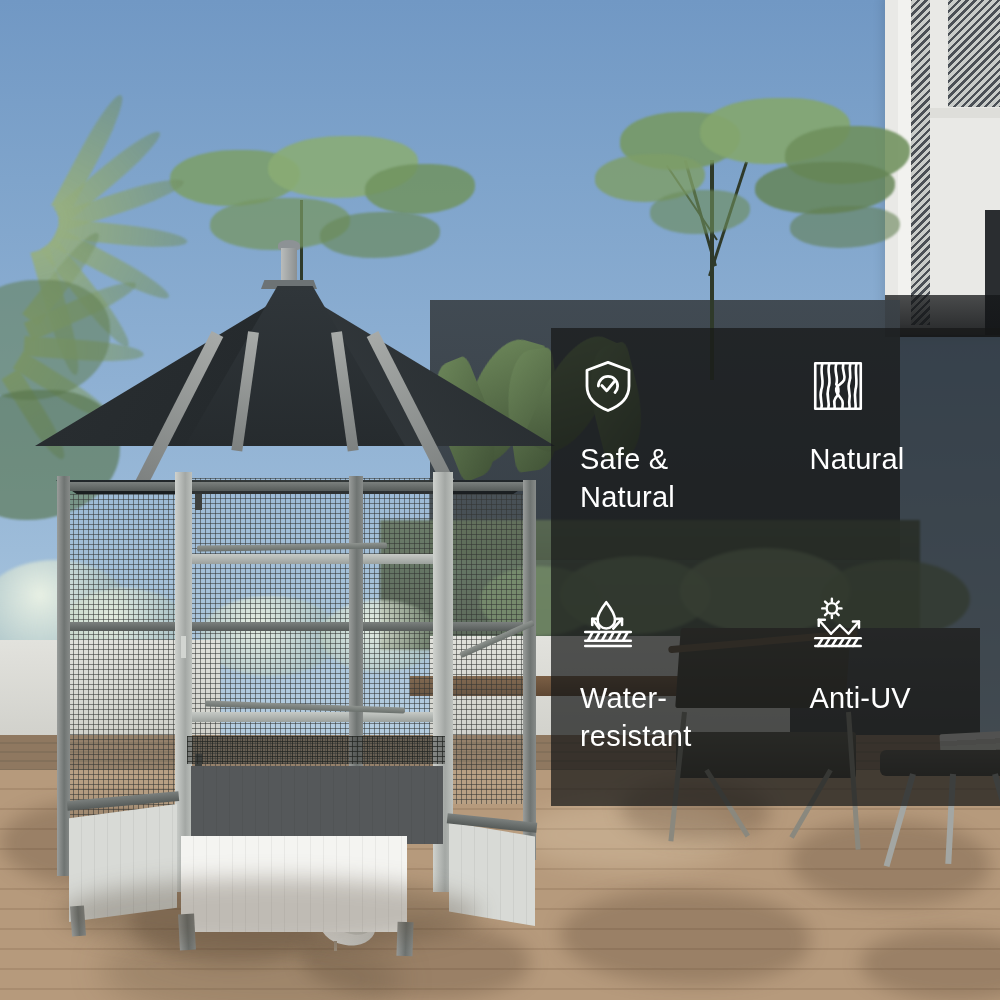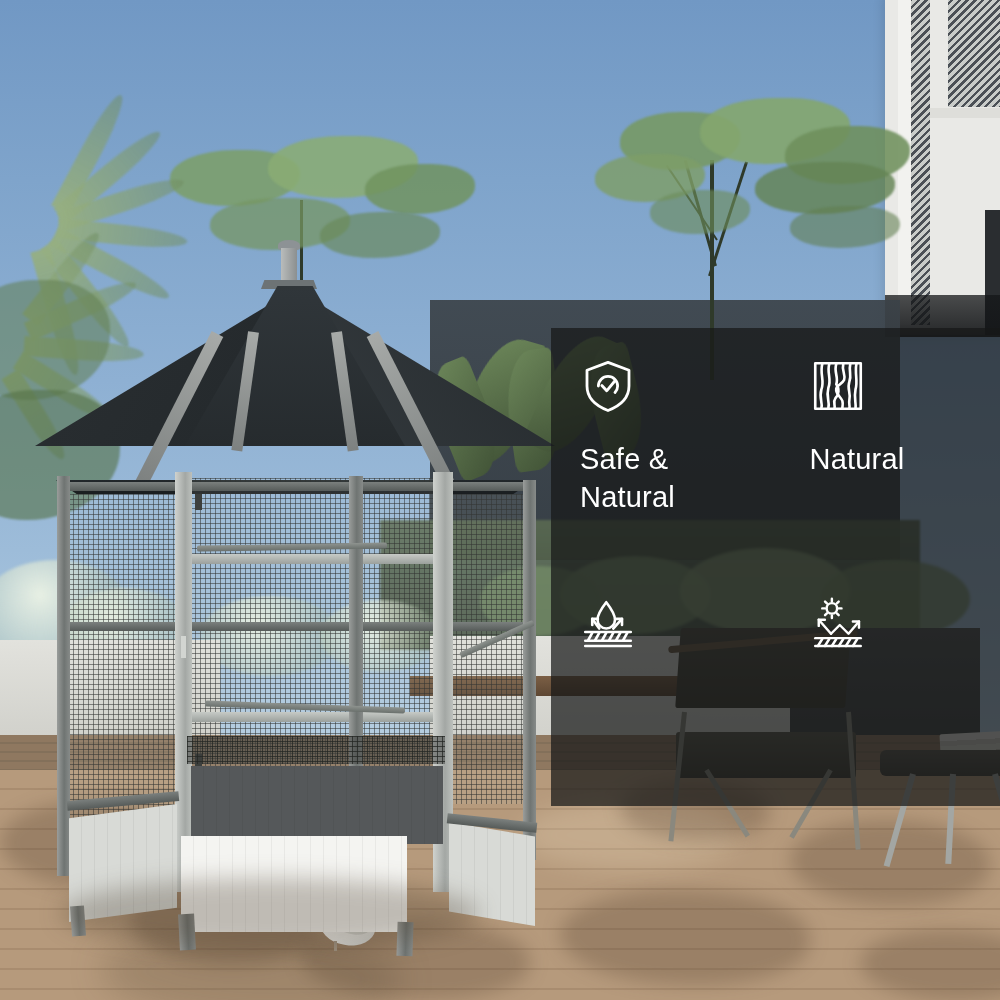--- a/index.html
+++ b/index.html
@@ -718,36 +718,43 @@
             <path d="M14 25 L22 36"></path>
             <path d="M14 25 L14 32 M14 25 L20.5 25"></path>
             <path d="M38 36 L48 25"></path>
             <path d="M48 25 L48 32 M48 25 L41.5 25"></path>
             <path d="M6 40 L58 40"></path>
             <path d="M6 50 L58 50"></path>
             <path d="M9 50 L14 41 M17 50 L22 41 M25 50 L30 41 M33 50 L38 41 M41 50 L46 41 M49 50 L54 41"></path>
             <path d="M6 56 L58 56"></path>
           </svg>
         </div>
+        <div class="feature-label">
+          <div>Water-</div>
+          <div>resistant</div>
+        </div>
       </div>
 
       <div class="feature-cell col2">
         <div class="feature-icon">
           <svg viewBox="0 0 64 64" fill="none" stroke="#ffffff" stroke-width="2.8" stroke-linecap="round" stroke-linejoin="round">
             <circle cx="25" cy="13" r="6"></circle>
             <path d="M25 2 L25 5 M25 21 L25 24 M14 13 L17 13 M33 13 L36 13
                      M17.2 5.2 L19.3 7.3 M30.7 18.7 L32.8 20.8
                      M32.8 5.2 L30.7 7.3 M19.3 18.7 L17.2 20.8"></path>
             <path d="M10 26 L24 42"></path>
             <path d="M10 26 L10 33 M10 26 L17 26"></path>
             <path d="M24 42 L34 32 L44 42 L56 28"></path>
             <path d="M56 28 L56 35 M56 28 L49 28"></path>
             <path d="M6 47 L58 47"></path>
             <path d="M6 56 L58 56"></path>
             <path d="M9 56 L14 48 M17 56 L22 48 M25 56 L30 48 M33 56 L38 48 M41 56 L46 48 M49 56 L54 48"></path>
           </svg>
         </div>
+        <div class="feature-label">
+          <div>Anti-UV</div>
+        </div>
       </div>
 
     </div>
   </div>
 
 </div>
 
 </body></html>

